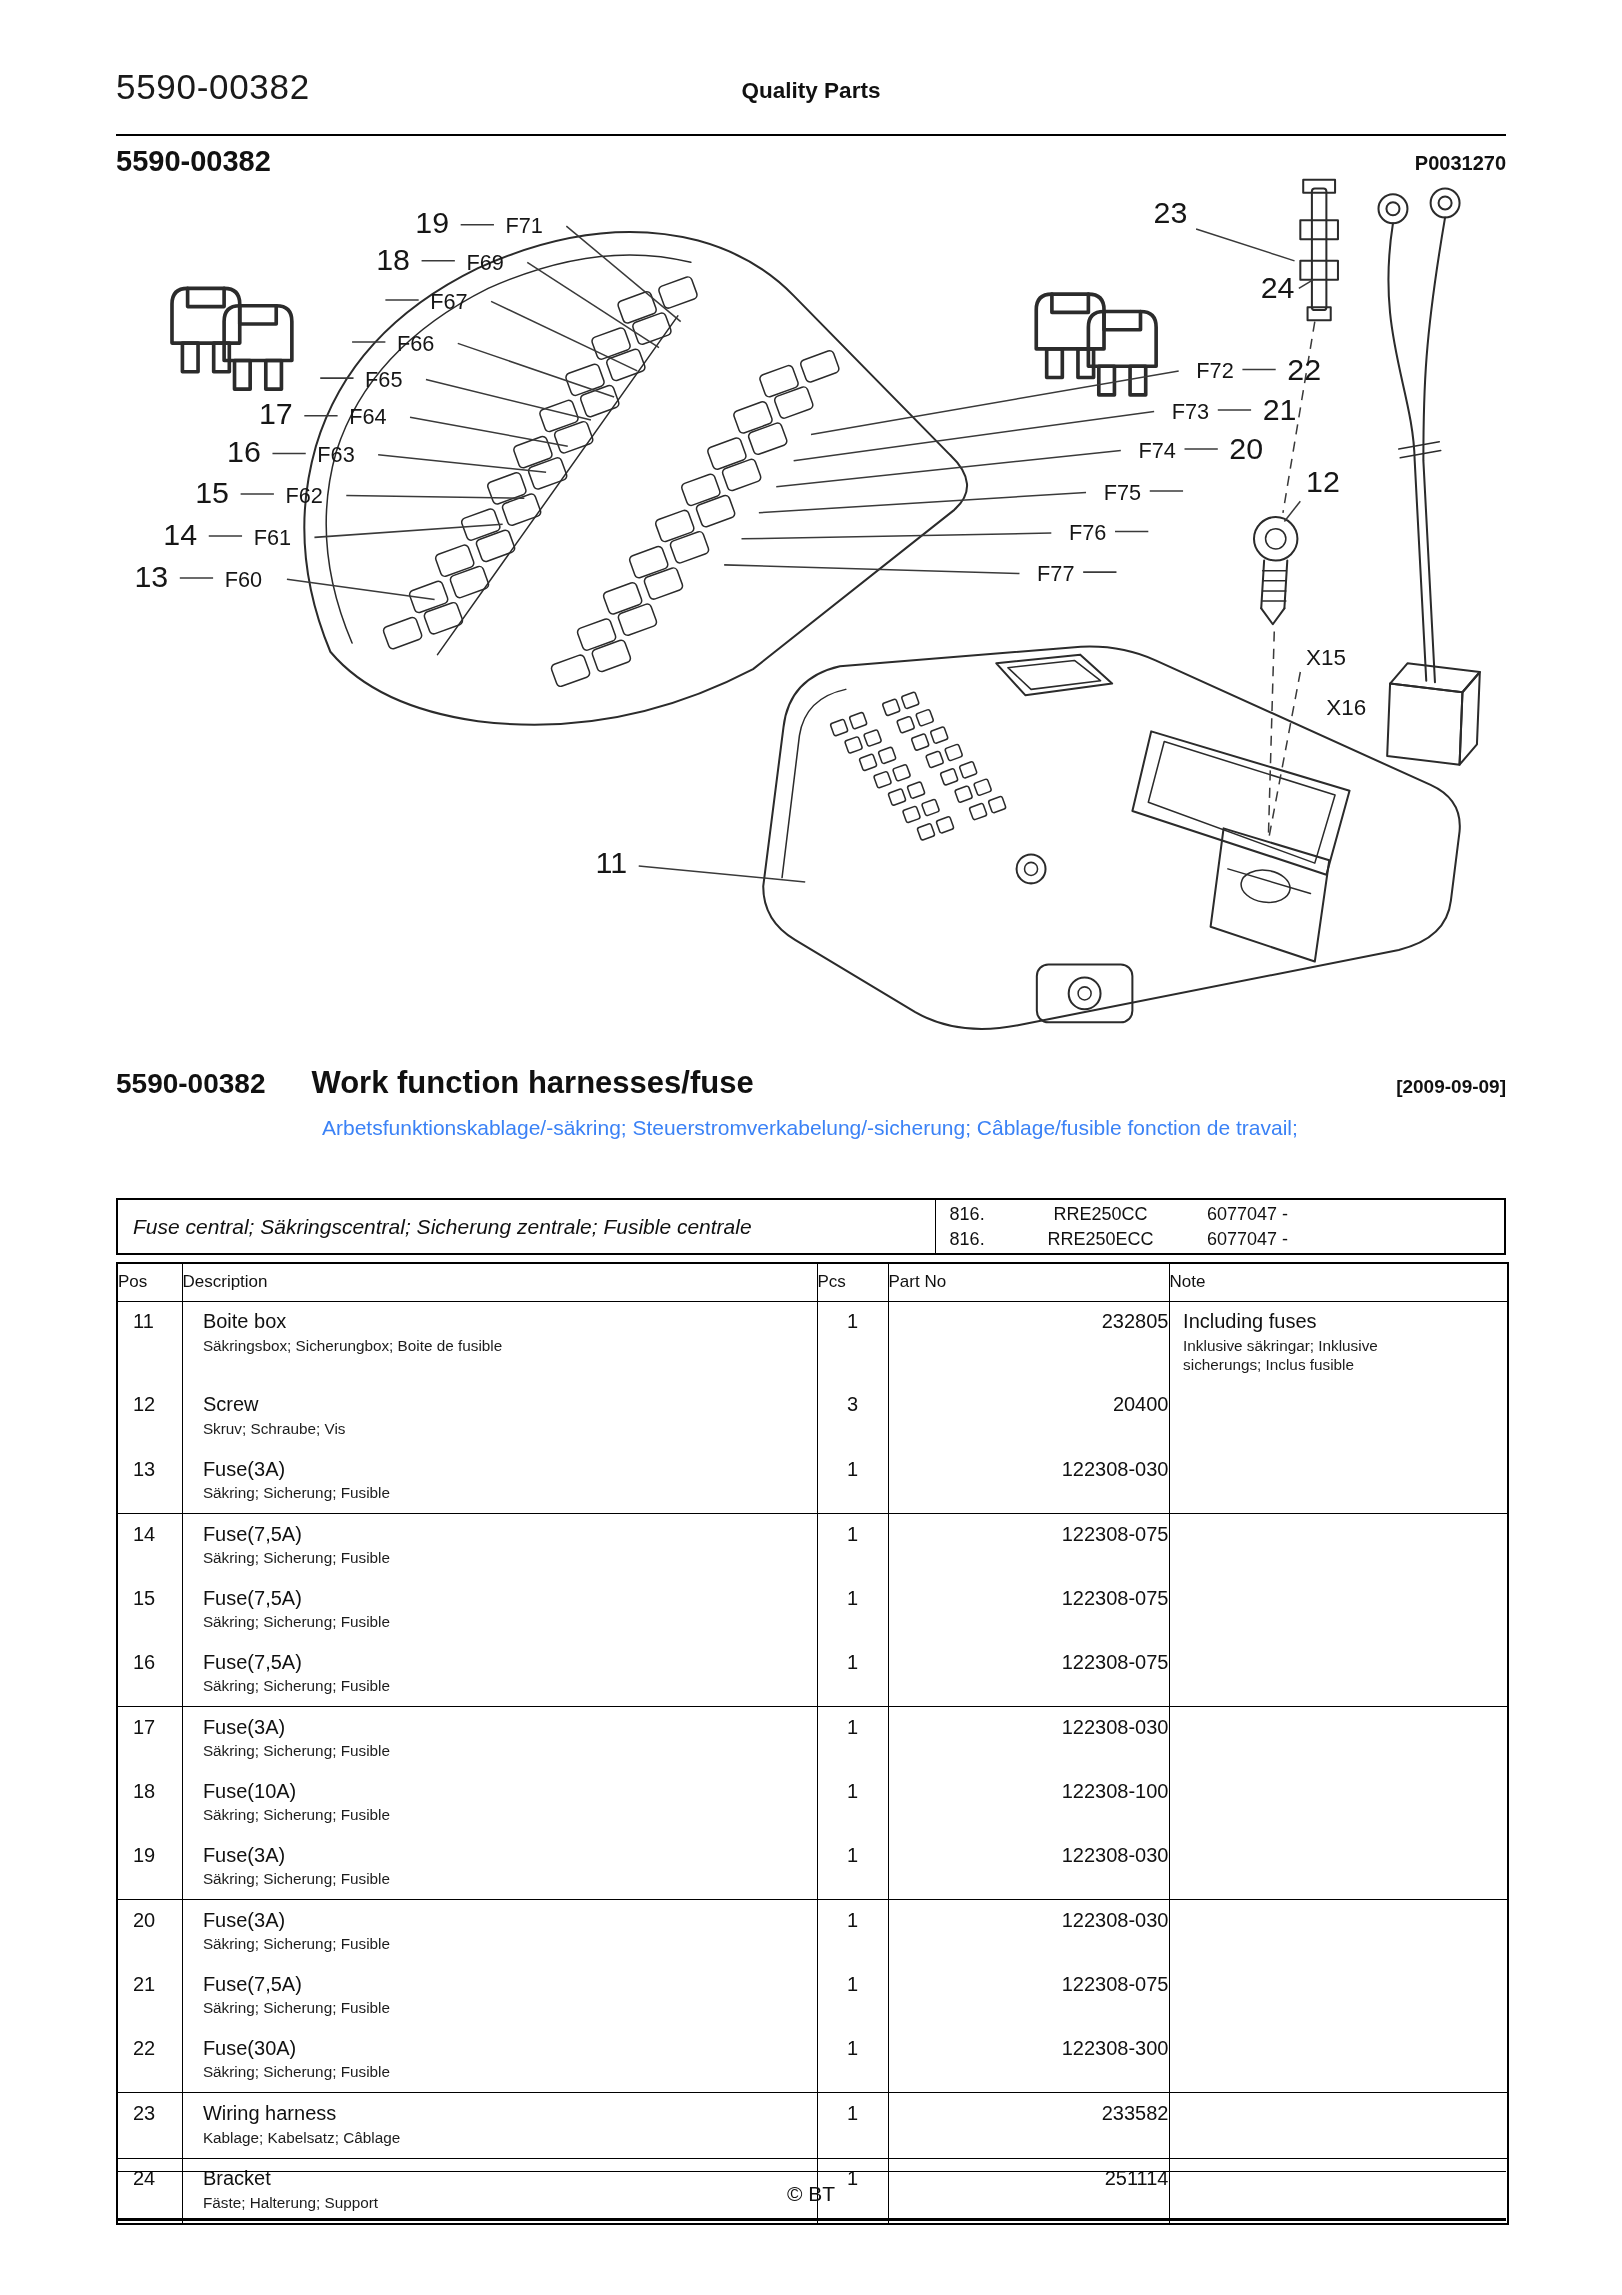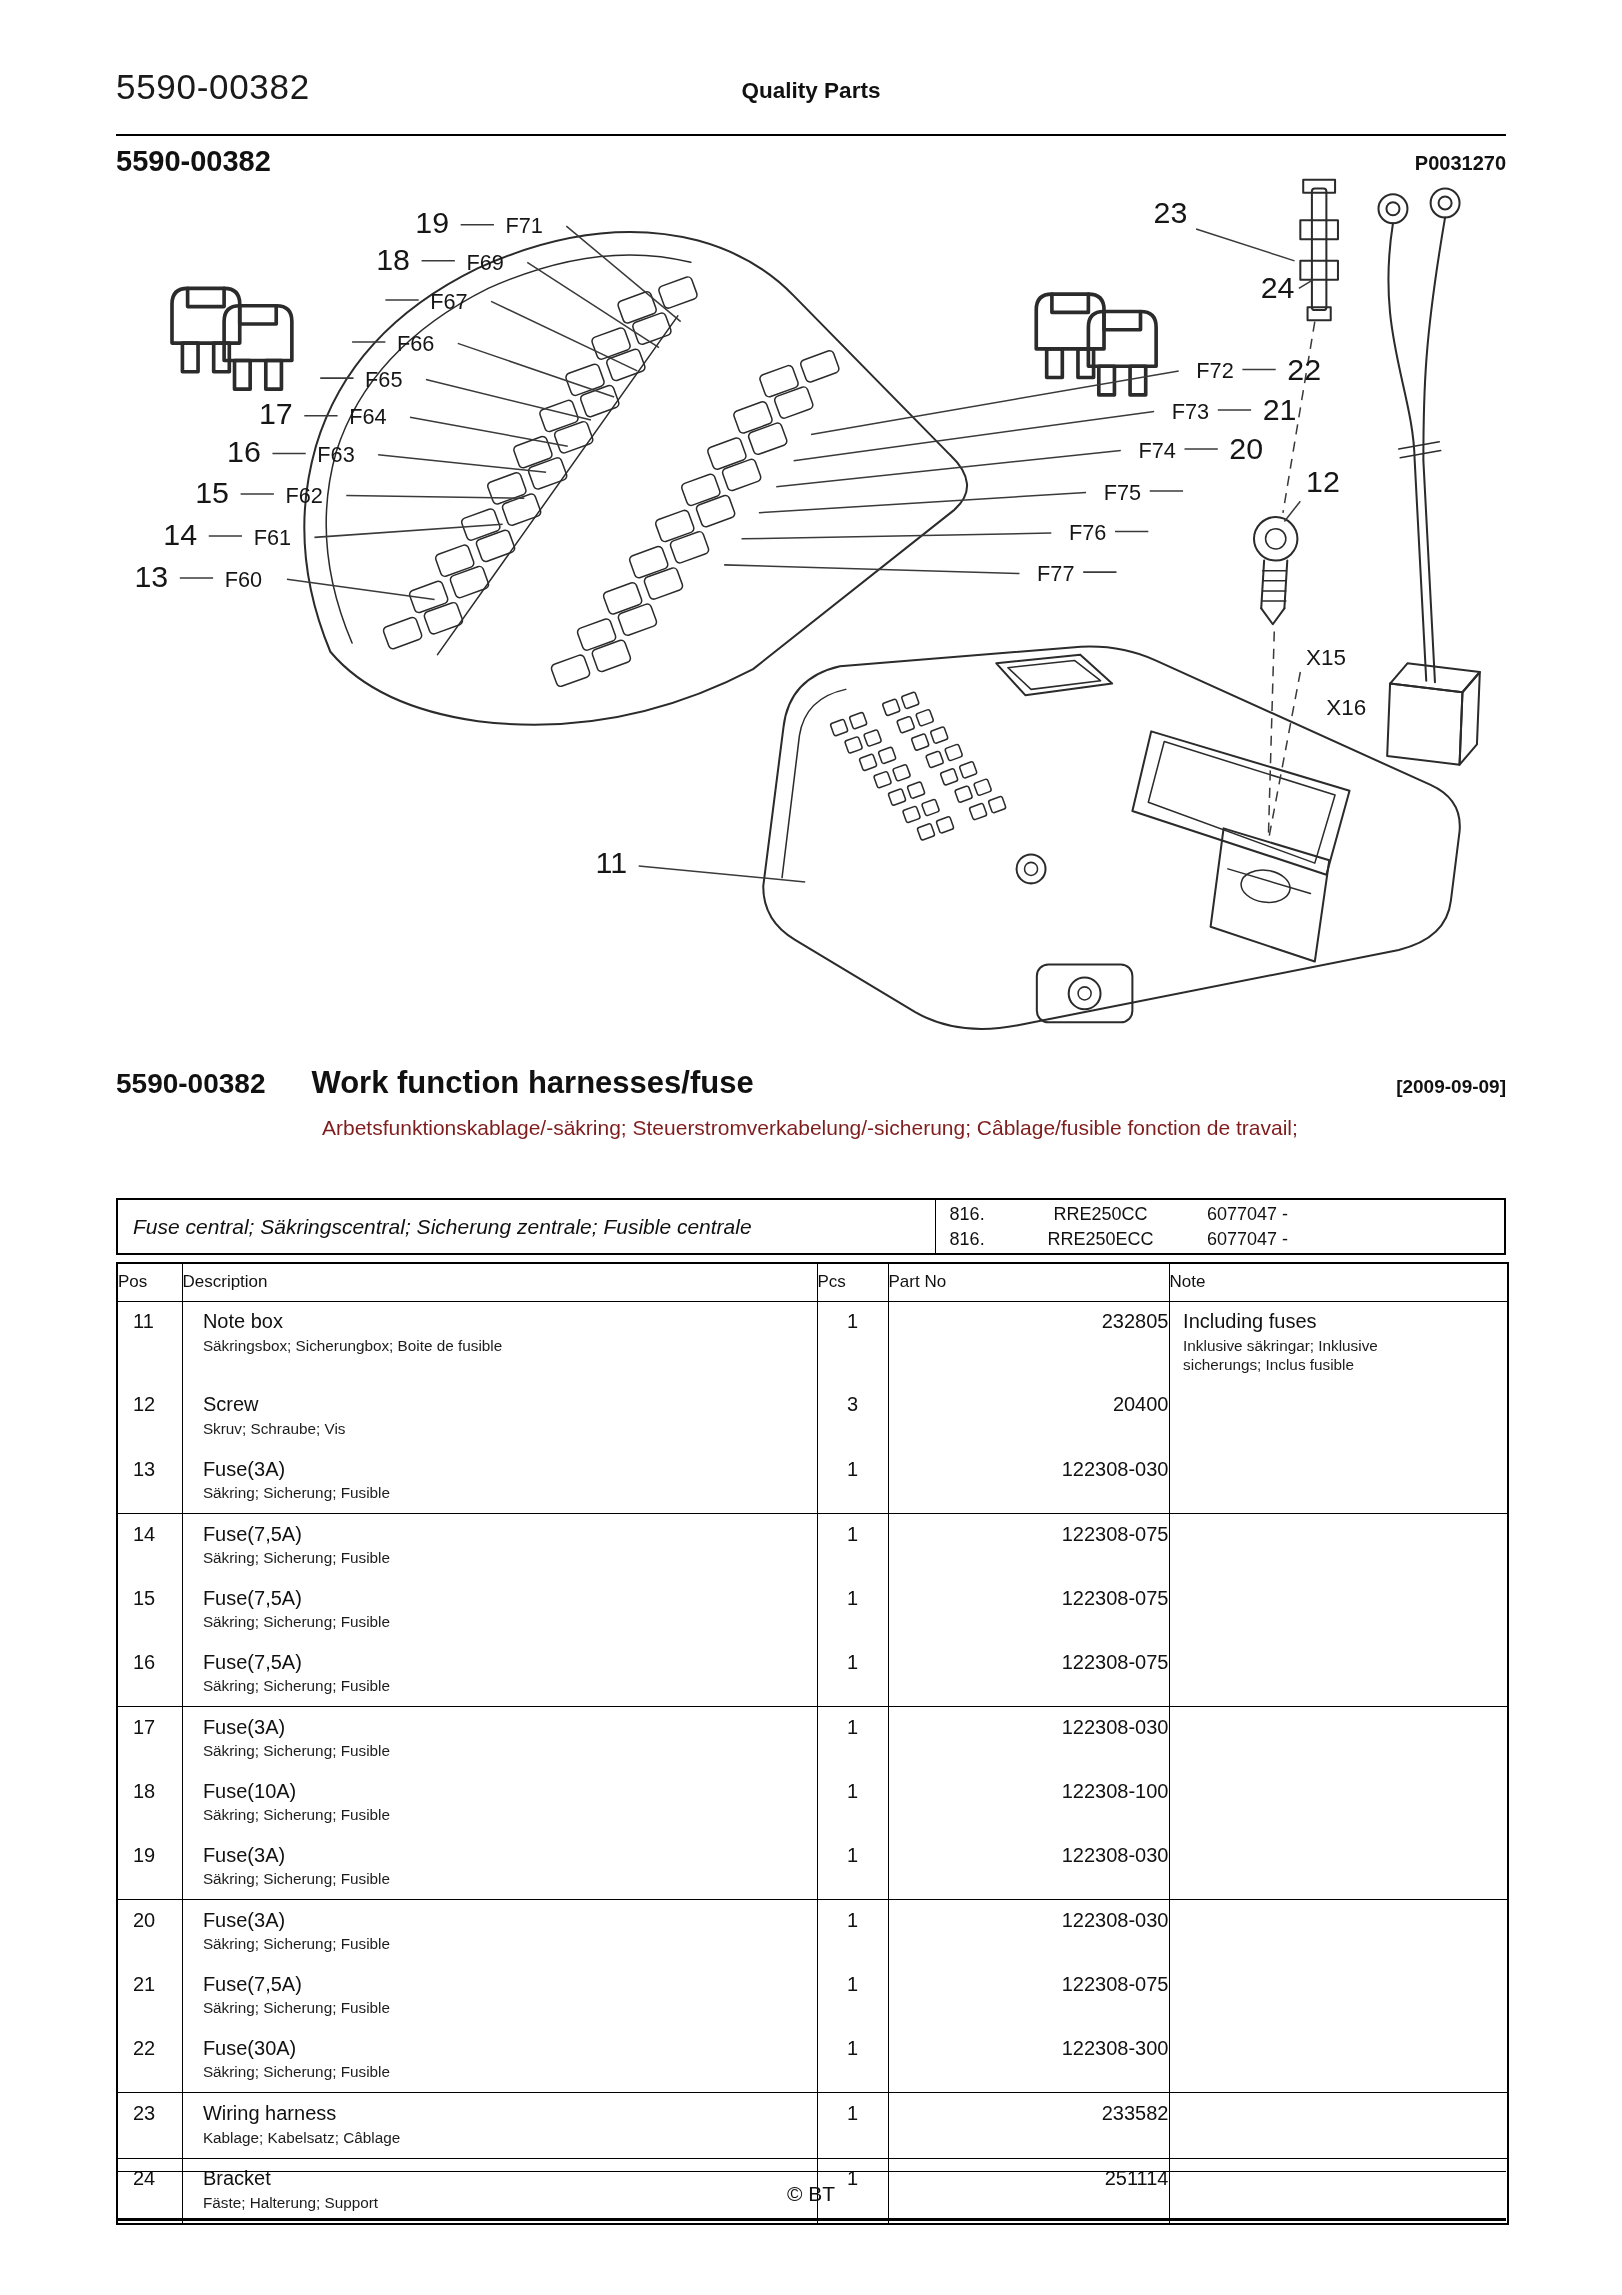--- a/index.html
+++ b/index.html
@@ -30,21 +30,21 @@
   .diagram-svg text { font-family:"Liberation Sans", sans-serif; fill:#161616; }
   .num  { font-size:21px; }
   .lbl  { font-size:15px; }
   .conn { font-size:15.5px; }
 
   
   .section-head { position:absolute; left:116px; top:1065px; width:1390px; display:flex; align-items:baseline; }
   .section-number { font-size:28px; font-weight:bold; }
   .section-title  { font-size:31px; font-weight:bold; margin-left:46px; }
   .section-date   { margin-left:auto; font-size:19px; font-weight:bold; }
-  .section-subtitle { position:absolute; left:322px; top:1114px; width:1090px; font-size:21px; line-height:27px; color:#7f1d1d; }
+  .section-subtitle { position:absolute; left:322px; top:1114px; width:1090px; font-size:21px; line-height:27px; color:#3b82f6; }
 
   
   .tbl-title { position:absolute; left:116px; top:1198px; width:1390px; height:57px; border:2px solid #000; display:flex; }
   .tt-left { width:817px; display:flex; align-items:center; padding-left:15px; font-size:21px; font-style:italic; }
   .tt-right { flex:1; border-left:1.4px solid #000; display:flex; flex-direction:column; justify-content:center; }
   .tt-model { display:flex; font-size:18px; line-height:24.5px; }
   .tt-code { width:58px; padding-left:13.6px; }
   .tt-name { width:213px;text-align:center; }
 
   
@@ -348,21 +348,21 @@
       <th>Description</th>
       <th>Pcs</th>
       <th>Part No</th>
       <th>Note</th>
     </tr>
   </thead>
   <tbody>
     <tr>
       <td class="c-pos">11</td>
       <td class="c-desc">
-        <div class="d-main">Note box</div>
+        <div class="d-main">Boite box</div>
         <div class="d-sub">Säkringsbox; Sicherungbox; Boite de fusible</div>
       </td>
       <td class="c-pcs">1</td>
       <td class="c-part">232805</td>
       <td class="c-note">
         <div class="d-main">Including fuses</div>
         <div class="d-sub">Inklusive säkringar; Inklusive sicherungs; Inclus fusible</div>
       </td>
     </tr>
     <tr>

